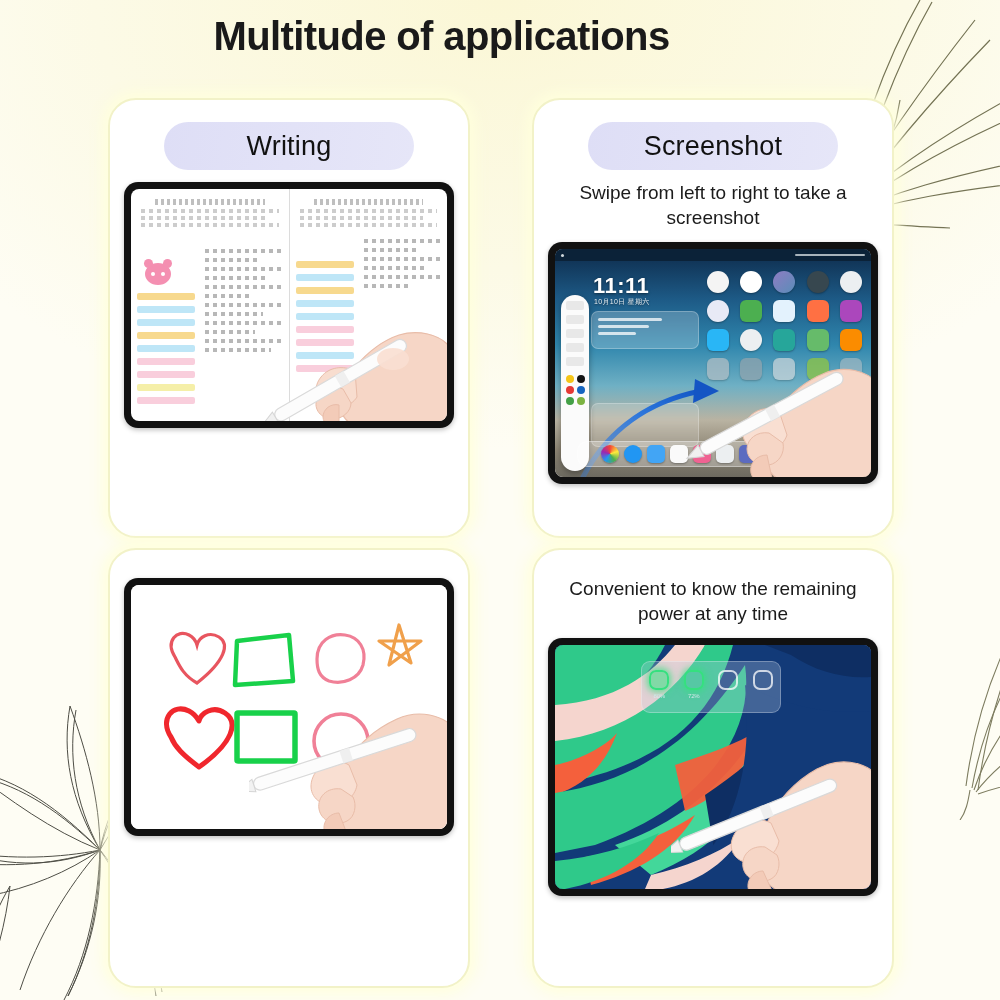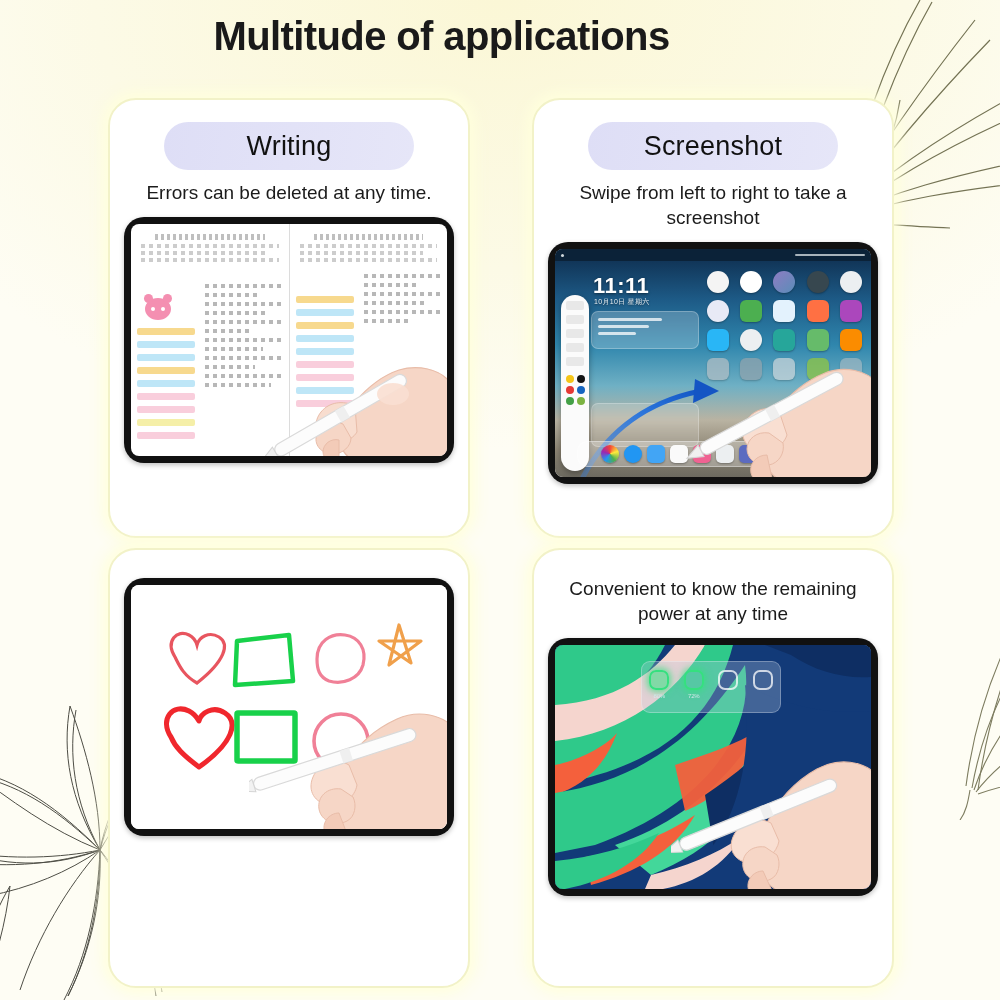--- a/index.html
+++ b/index.html
@@ -79,21 +79,21 @@
     font-size: 19px;
     line-height: 25px;
     color: #1b1b1b;
     width: 330px;
   }
 
   
   .tablet {
     margin-top: 12px;
     background: #111;
-    border-radius: 20px;
+    border-radius: 14px;
     padding: 7px;
     box-shadow: 0 2px 5px rgba(0,0,0,0.25);
   }
   .tablet.t1 { width: 330px; height: 246px; }
   .tablet.t2 { width: 330px; height: 242px; }
   .tablet.t3 { width: 330px; height: 258px; }
   .tablet.t4 { width: 330px; height: 258px; }
   .screen {
     width: 100%; height: 100%;
     border-radius: 8px;
@@ -239,21 +239,20 @@
   </div>
 
   <div class="page-title">Multitude of applications</div>
 
   <div class="grid">
 
     <div class="card">
       <div class="card-pill">
         <span>Writing</span>
       </div>
-      <div class="card-desc">Errors can be deleted at any time.</div>
 
       <div class="tablet t1">
         <div class="screen">
           <div class="planner">
 
             <div class="pl-page">
               <div class="pl-head"></div>
               <div class="pl-row"></div>
               <div class="pl-row" style="width:85%"></div>
               <div class="pl-row"></div>

